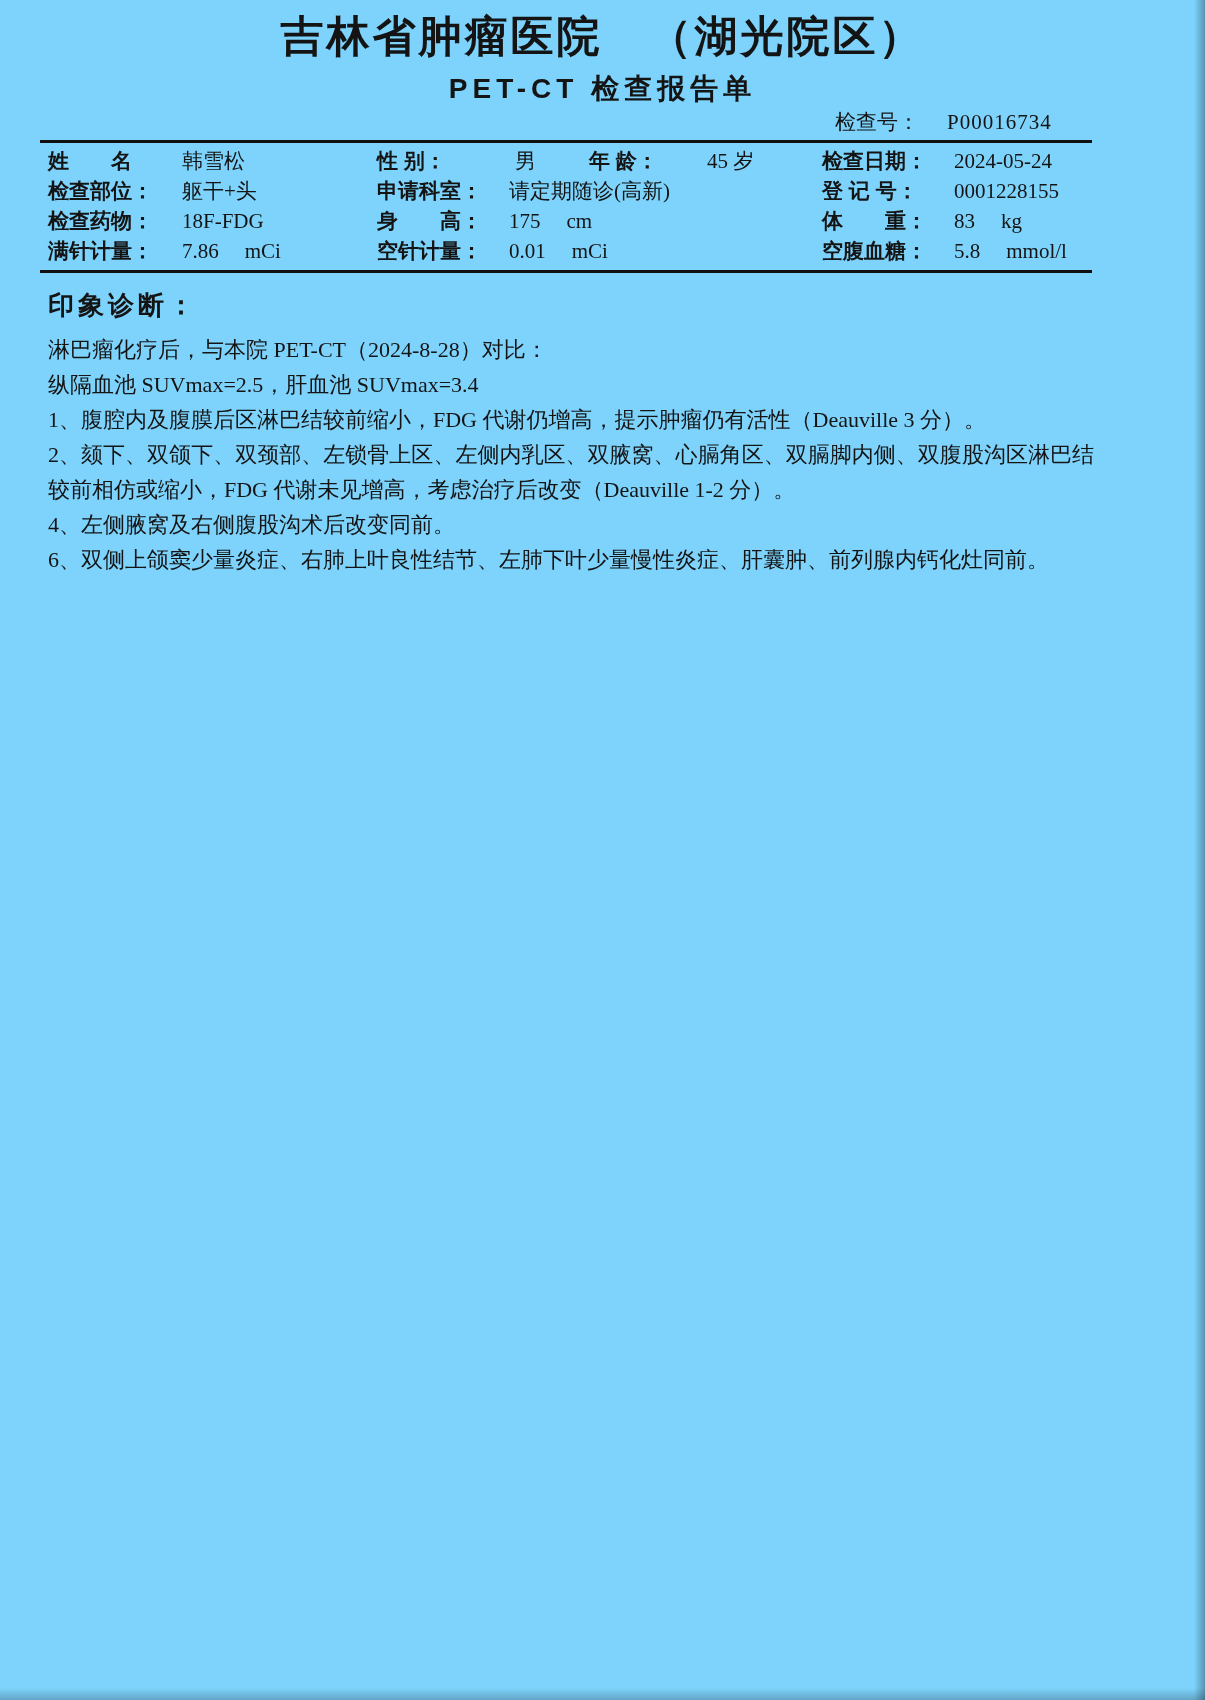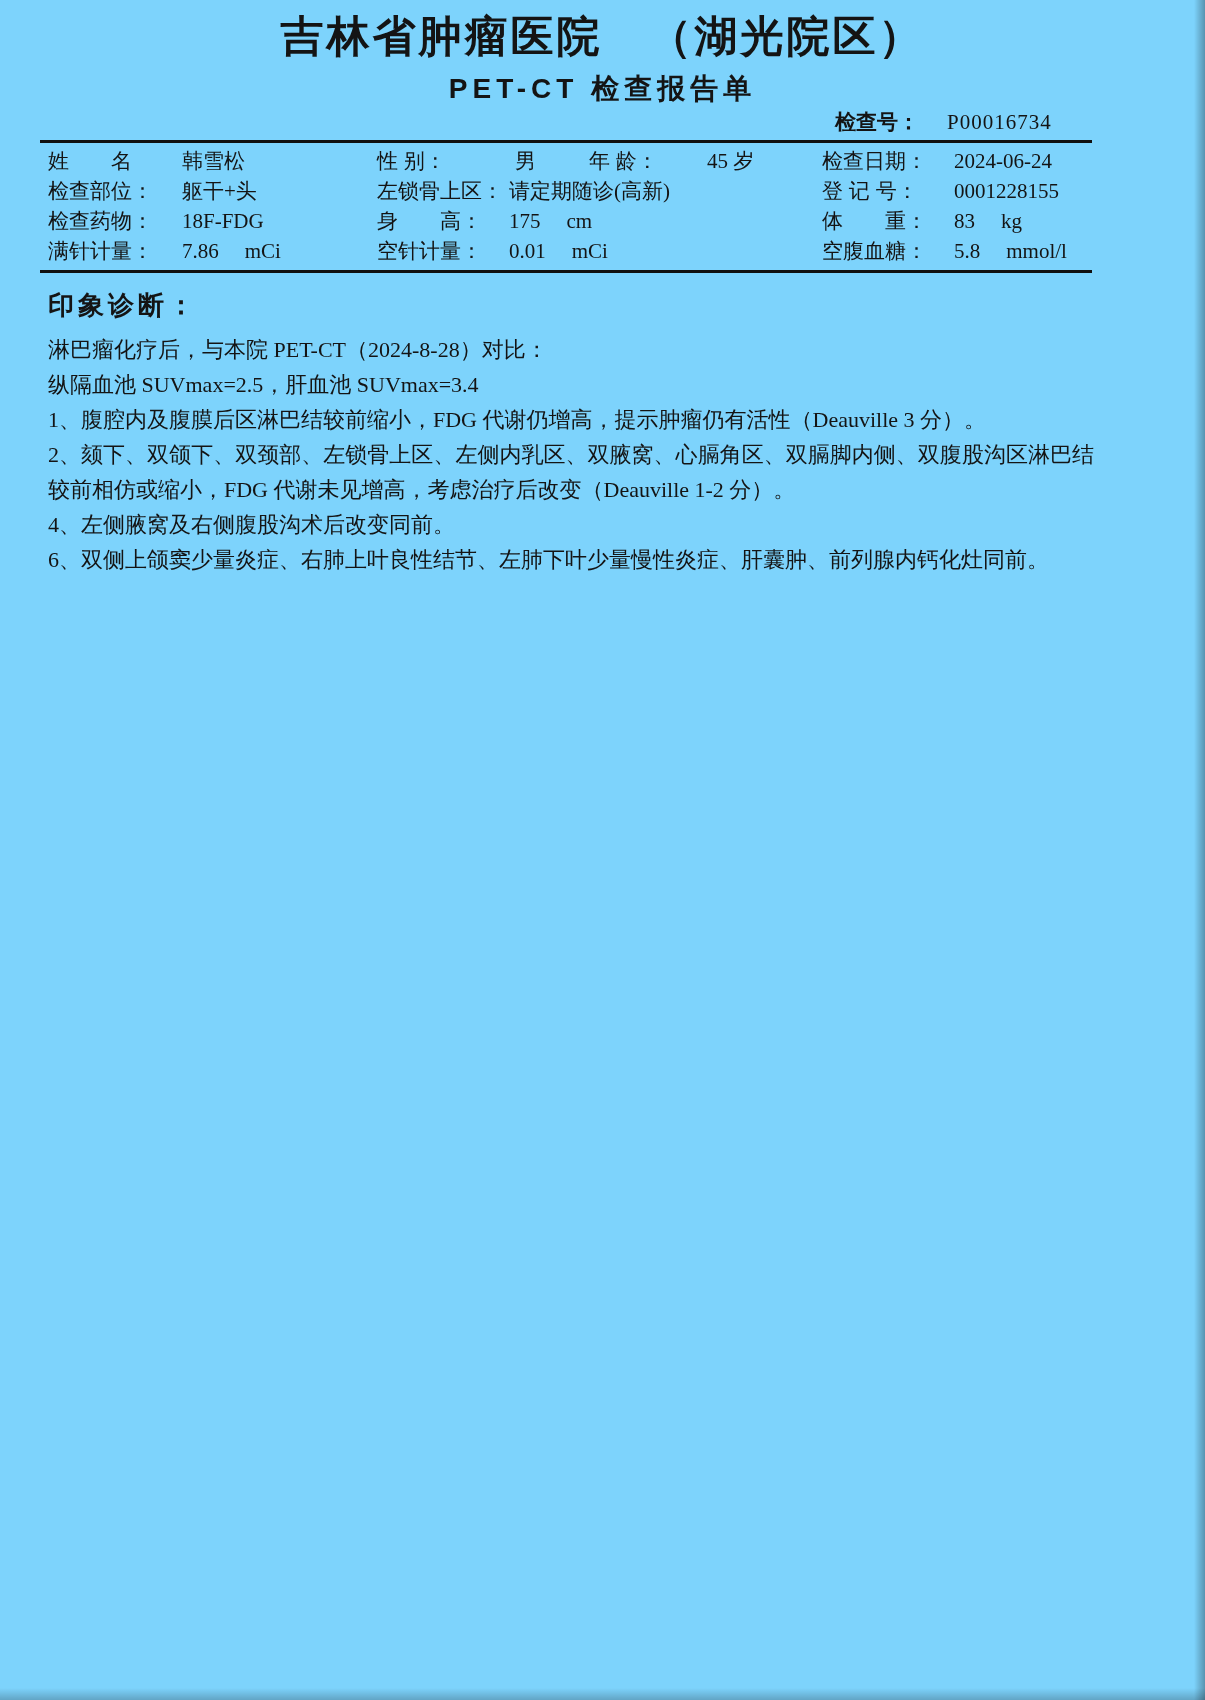--- a/index.html
+++ b/index.html
@@ -27,32 +27,32 @@
   .subtitle{
     position:absolute;top:70px;left:0;width:100%;
     text-align:center;font-size:28px;font-weight:bold;
     font-family:"Liberation Sans","DejaVu Sans",sans-serif;
     letter-spacing:5px;
   }
   .examno{
     position:absolute;top:108px;left:835px;
     font-size:21px;white-space:nowrap;
   }
-  .examno .lbl{font-weight:bold;font-family:"Liberation Sans","DejaVu Sans",sans-serif;}
+  .examno .lbl{font-weight:normal;font-family:"Liberation Sans","DejaVu Sans",sans-serif;}
   .examno .val{margin-left:28px;letter-spacing:1px;}
 
   .info{
     position:absolute;top:140px;left:40px;width:1052px;
     border-top:3px solid #101010;
     border-bottom:3px solid #101010;
     padding:3px 0 4px 0;
   }
   .row{display:flex;align-items:center;height:30px;font-size:21px;white-space:nowrap;}
   .row .lbl{
-    font-weight:normal;font-family:"Liberation Sans","DejaVu Sans",sans-serif;
+    font-weight:bold;font-family:"Liberation Sans","DejaVu Sans",sans-serif;
     flex:0 0 auto;
   }
   .row .val{flex:0 0 auto;}
   .row .unit{margin-left:26px;}
   .c1{width:142px;padding-left:8px;box-sizing:border-box;}
   .c2{width:195px;}
   .c3{width:120px;}
   .c4{width:325px;padding-left:12px;box-sizing:border-box;}
   .c4a{width:92px;padding-left:18px;box-sizing:border-box;}
   .c4b{width:118px;}
@@ -89,27 +89,27 @@
   <div class="info">
 
     <div class="row">
       <span class="lbl c1">姓　　名</span>
       <span class="val c2">韩雪松</span>
       <span class="lbl c3">性 别：</span>
       <span class="val c4a">男</span>
       <span class="lbl c4b">年 龄：</span>
       <span class="val c4c">45 岁</span>
       <span class="lbl c5">检查日期：</span>
-      <span class="val c6">2024-06-24</span>
+      <span class="val c6">2024-05-24</span>
     </div>
 
     <div class="row">
       <span class="lbl c1">检查部位：</span>
       <span class="val c2">躯干+头</span>
-      <span class="lbl c3">左锁骨上区：</span>
+      <span class="lbl c3">申请科室：</span>
       <span class="val c4">请定期随诊(高新)</span>
       <span class="lbl c5">登 记 号：</span>
       <span class="val c6">0001228155</span>
     </div>
 
     <div class="row">
       <span class="lbl c1">检查药物：</span>
       <span class="val c2">18F-FDG</span>
       <span class="lbl c3">身　　高：</span>
       <span class="val c4"><span>175</span><span class="unit">cm</span></span>

